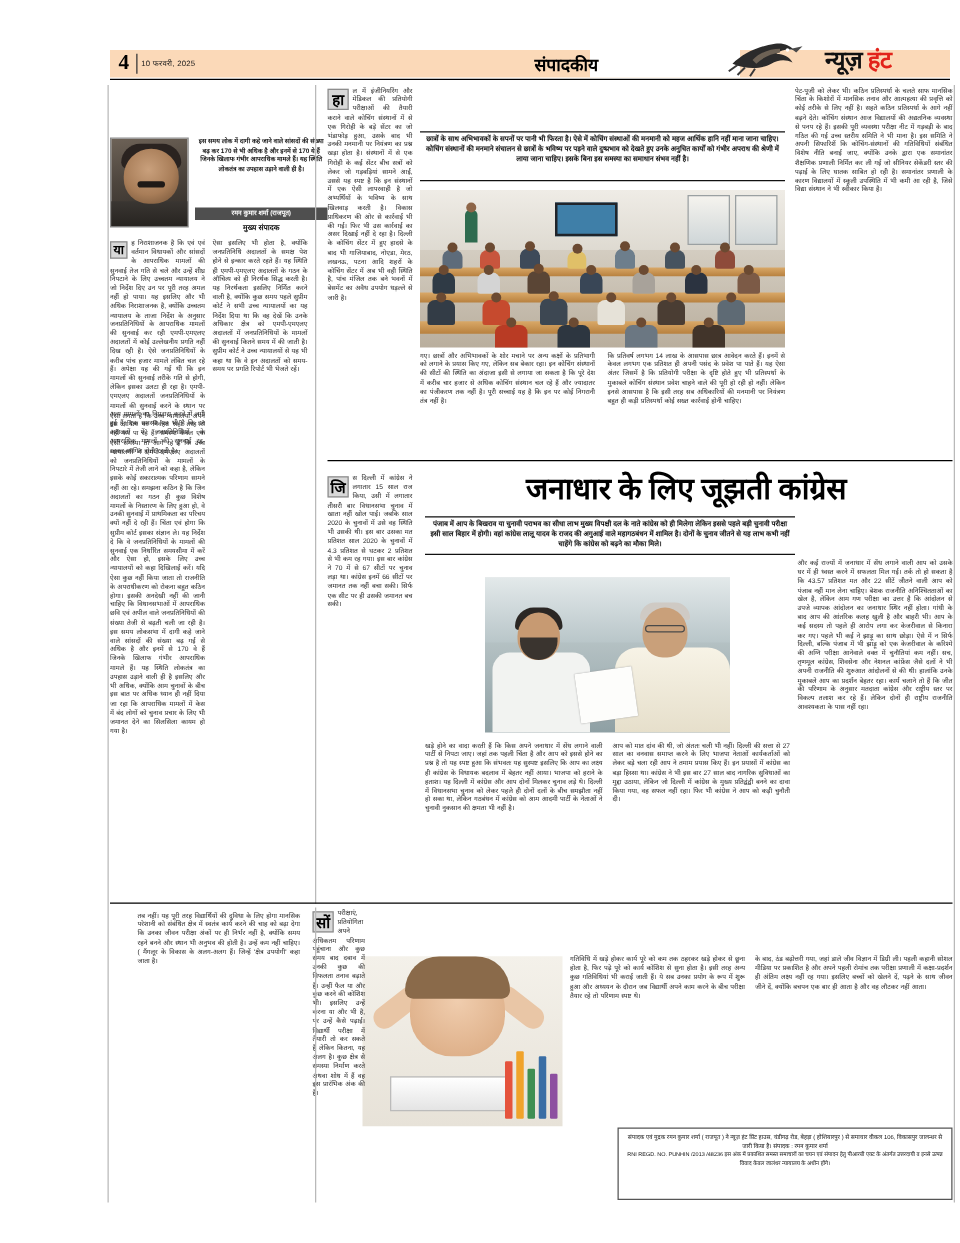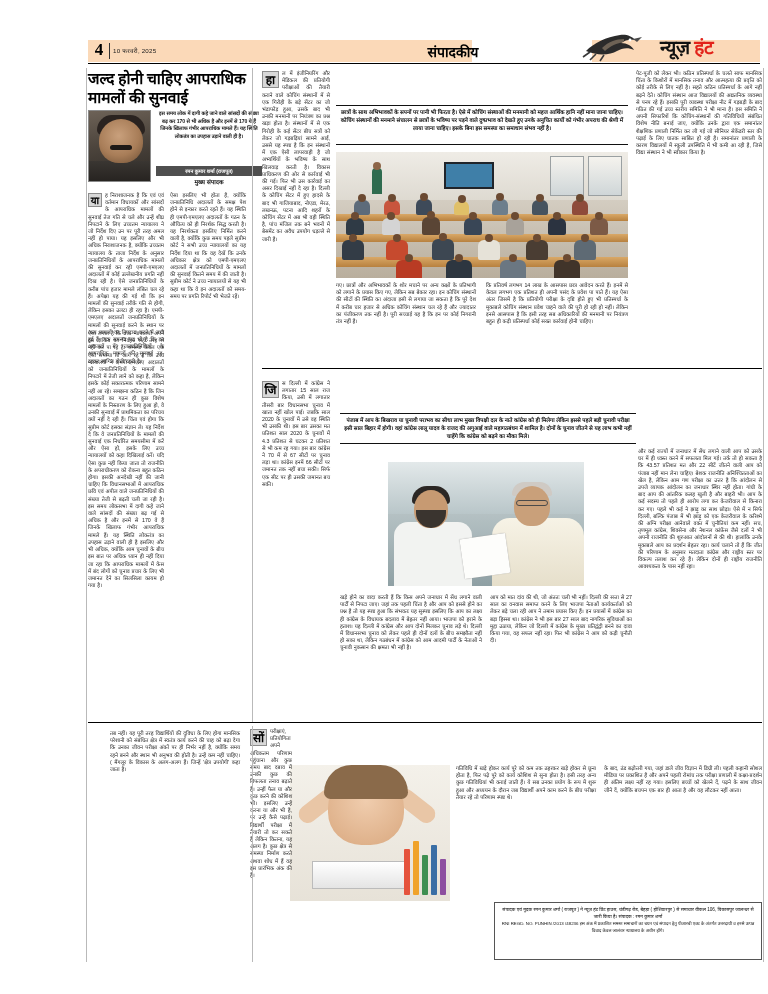--- a/index.html
+++ b/index.html
@@ -201,21 +201,20 @@
         <path d="M22 18 C28 12, 36 9, 44 9 L44 12 C37 13, 30 16, 25 21 Z" fill="#6d6255"></path>
         <path d="M53 9 L62 7 L57 12 Z" fill="#4a4a4a"></path>
         <circle cx="50" cy="10" r="1.4" fill="#fff"></circle>
         <path d="M10 22 L3 27 M16 24 L10 30 M24 25 L20 31" stroke="#3a3a3a" stroke-width="1.6" fill="none"></path>
       </svg>
       <div class="brand-text"><span>न्यूज़ </span><span class="accent">हंट</span></div>
     </div>
   </div>
   <div class="rule-under-mast"></div>
 
-  <div class="lead-head" id="left-head">जल्द होनी चाहिए आपराधिक मामलों की सुनवाई</div>
 
   <div class="editor-photo">
     <div class="shirt"></div>
       <div class="hair"></div>
       <div class="face"></div>
       <div class="moustache"></div>
   </div>
   <div class="kicker-box">इस समय लोक में दागी कहे जाने वाले सांसदों की संख्या बढ़ कर 170 से भी अधिक है और इनमें से 170 ये हैं जिनके खिलाफ गंभीर आपराधिक मामले हैं। यह स्थिति लोकतंत्र का उपहास उड़ाने वाली ही है।</div>
   <div class="byline-bar">रमन कुमार शर्मा (राजपूत)</div>
   <div class="byline-sub">मुख्य संपादक</div>
@@ -286,20 +285,21 @@
     <span>ल में इंजीनियरिंग और मेडिकल की प्रतियोगी परीक्षाओं की तैयारी कराने वाले कोचिंग संस्थानों में से एक गिरोही के बड़े सेंटर का जो भंडाफोड़ हुआ, उसके बाद भी उनकी मनमानी पर नियंत्रण का प्रश्न खड़ा होता है।</span>
     <span>संस्थानों में से एक गिरोही के कई सेंटर बीच सत्रों को लेकर जो गड़बड़ियां सामने आईं, उससे यह स्पष्ट है कि इन संस्थानों में एक ऐसी लापरवाही है जो अभ्यर्थियों के भविष्य के साथ खिलवाड़ करती है। विकास प्राधिकरण की ओर से कार्रवाई भी की गई। फिर भी उस कार्रवाई का असर दिखाई नहीं दे रहा है। दिल्ली के कोचिंग सेंटर में हुए हादसे के बाद भी गाजियाबाद, नोएडा, मेरठ, लखनऊ, पटना आदि शहरों के कोचिंग सेंटर में अब भी वही स्थिति है, पांच मंजिल तक बने भवनों में बेसमेंट का अवैध उपयोग धड़ल्ले से जारी है।</span>
   </div>
 
   <div class="col jtext" style="left:636px; top:70px; width:126px;">
     <span>पेट-पूजी को लेकर भी। कठिन प्रतिस्पर्धा के चलते साफ मानसिक चिंता के किशोरों में मानसिक तनाव और आत्महत्या की प्रवृत्ति को कोई तरीके से लिए नहीं है। सहते कठिन प्रतिस्पर्धा के आगे नहीं बढ़ने देते। कोचिंग संस्थान आज विद्यालयों की अद्यतनिक व्यवस्था से पनप रहे हैं। इसकी पूरी व्यवस्था परीक्षा नीट में गड़बड़ी के बाद गठित की गई उच्च स्तरीय समिति ने भी माना है। इस समिति ने अपनी सिफारिशें कि कोचिंग-संस्थानों की गतिविधियों संबंधित विशेष नीति बनाई जाए, क्योंकि उनके द्वारा एक समानांतर शैक्षणिक प्रणाली निर्मित कर ली गई जो सीनियर सेकेंडरी स्तर की पढ़ाई के लिए घातक साबित हो रही है। समानांतर प्रणाली के कारण विद्यालयों में स्कूली उपस्थिति में भी कमी आ रही है, जिसे विद्या संस्थान ने भी स्वीकार किया है।</span>
   </div>
 
   <div class="hrule" style="left:262px; top:368px; width:500px;"></div>
 
+  <div class="lead-head" id="cong-head">जनाधार के लिए जूझती कांग्रेस</div>
   <div class="cong-lead">पंजाब में आप के बिखराव या चुनावी पराभव का सीधा लाभ मुख्य विपक्षी दल के नाते कांग्रेस को ही मिलेगा लेकिन इससे पहले बड़ी चुनावी परीक्षा इसी साल बिहार में होगी। वहां कांग्रेस लालू यादव के राजद की अगुआई वाले महागठबंधन में शामिल है। दोनों के चुनाव जीतने से यह लाभ कभी नहीं चाहेंगे कि कांग्रेस को बढ़ने का मौका मिले।</div>
 
   <div class="photo" id="photo-leaders">
     <div class="bg"></div>
     <div class="p1-body"></div>
       <div class="p1-hair"></div>
       <div class="p1-head"></div>
       <div class="p1-beard"></div>
     <div class="p2-body"></div>
       <div class="p2-hair"></div>

